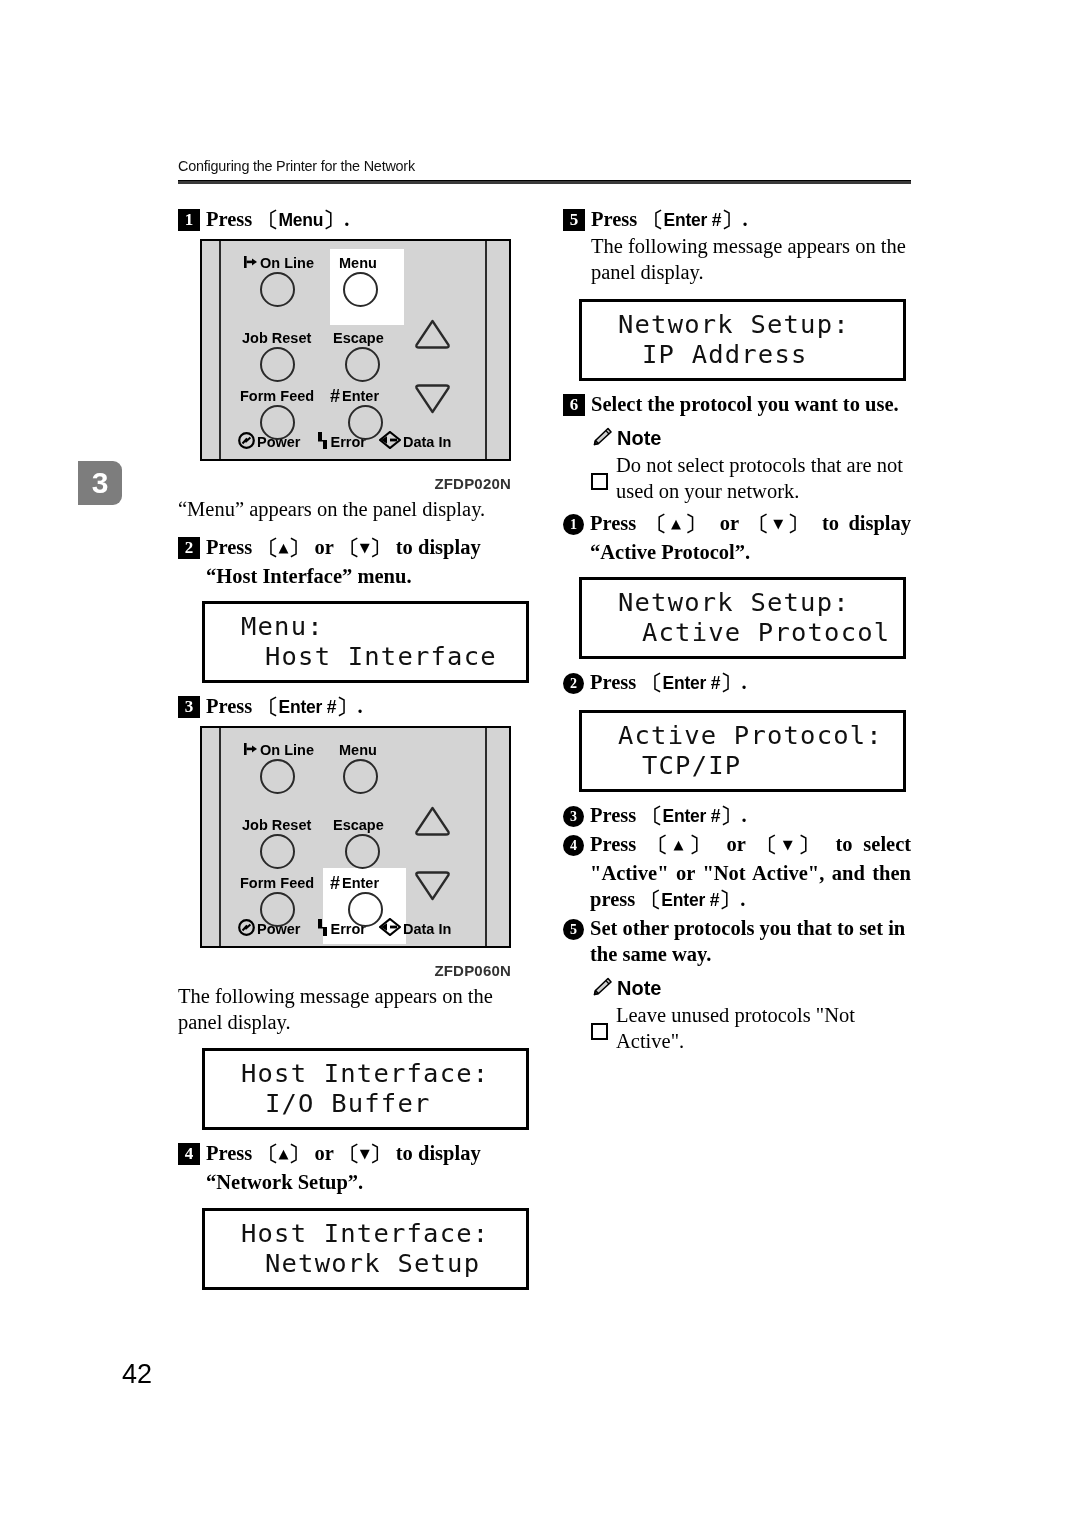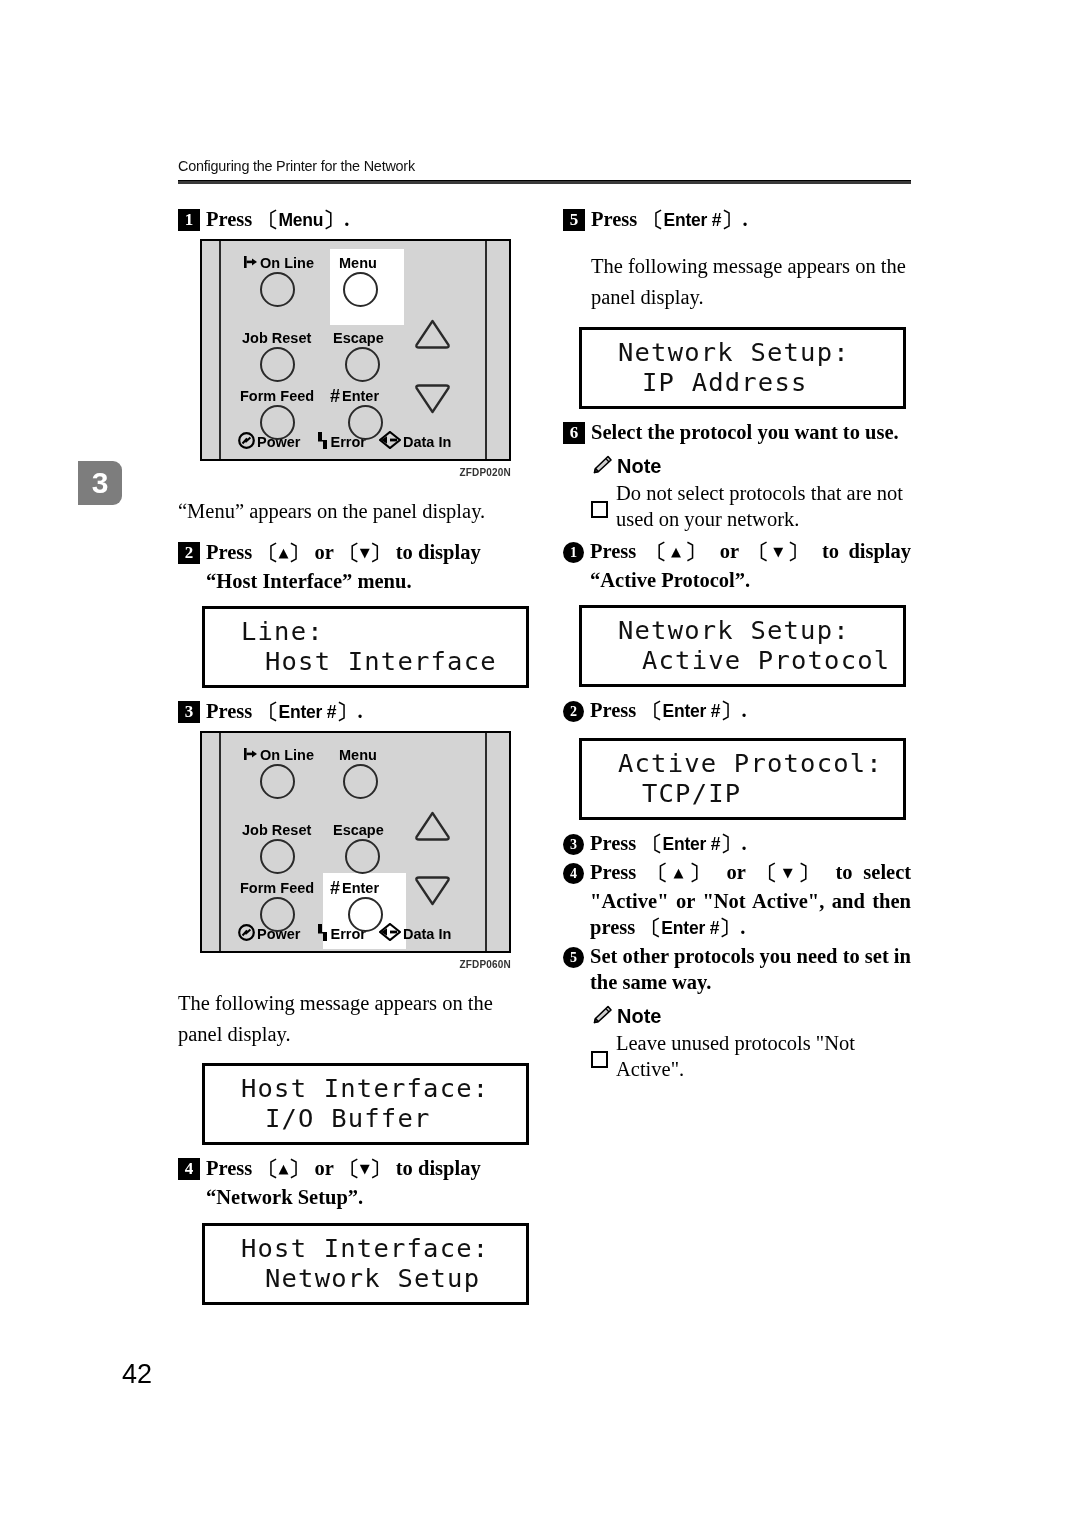--- a/index.html
+++ b/index.html
@@ -40,21 +40,21 @@
   .step-row{display:flex;align-items:flex-start;}
   .num-box{flex:0 0 auto;width:22px;height:22px;background:#000;color:#fff;
            font-family:"Liberation Serif",serif;font-weight:bold;font-size:17px;
            line-height:22px;text-align:center;margin-right:6px;margin-top:3px;}
   .num-circle{flex:0 0 auto;width:21px;height:21px;background:#000;color:#fff;
               border-radius:50%;font-family:"Liberation Serif",serif;font-weight:bold;
               font-size:14px;line-height:21px;text-align:center;
               margin-right:6px;margin-top:4px;}
   .step-title{font-weight:bold;font-size:20.5px;line-height:26px;}
   .step-title.justify{text-align:justify;}
-  .body-text{font-size:20.5px;line-height:31px;margin-top:18px;}
+  .body-text{font-size:20.5px;line-height:26px;margin-top:0;}
   .indent-1{margin-left:28px;}
   .indent-2{margin-left:28px;}
 
   
   .kc{font-family:"Liberation Sans",sans-serif;font-weight:bold;font-size:17.5px;
       letter-spacing:-.2px;}
   .brk{font-family:"Liberation Sans",sans-serif;font-weight:bold;font-size:21px;
        position:relative;top:1px;}
   .arrowglyph{font-family:"DejaVu Sans",sans-serif;font-size:13px;position:relative;top:-2px;}
 
@@ -87,22 +87,22 @@
   .btn-group{position:absolute;}
   .btn-label{font-family:"Liberation Sans",sans-serif;font-weight:bold;font-size:14.5px;
              white-space:nowrap;color:#000;display:flex;align-items:center;gap:2px;}
   .btn-circle{width:31px;height:31px;border:2.1px solid #2a2a2a;border-radius:50%;
               background:transparent;margin-top:1px;}
   .btn-highlight{position:absolute;background:#fff;z-index:0;}
   .tri-up{position:absolute;}
   .status-row{position:absolute;display:flex;align-items:center;gap:0px;}
   .status-item{display:flex;align-items:center;font-family:"Liberation Sans",sans-serif;
                font-weight:bold;font-size:14.5px;white-space:nowrap;}
-  .fig-caption{font-family:"Liberation Sans",sans-serif;font-size:10px;font-weight:bold;
-               color:#333;text-align:right;width:311px;margin-top:6px;letter-spacing:.2px;}
+  .fig-caption{font-family:"Liberation Sans",sans-serif;font-size:15px;font-weight:bold;
+               color:#333;text-align:right;width:311px;margin-top:14px;letter-spacing:.2px;}
   .onlinearrow{display:inline-block;margin-right:1px;}
 </style>
 </head>
 <body>
 
 <div id="page">
 
   <div class="header">
     <div class="header-text">Configuring the Printer for the Network</div>
   </div>
@@ -236,21 +236,21 @@
           <span>Press</span>
           <span class="brk">〔</span><span class="arrowglyph">▲</span><span class="brk">〕</span>
           <span>or</span>
           <span class="brk">〔</span><span class="arrowglyph">▼</span><span class="brk">〕</span>
           <span>to display “Host Interface” menu.</span>
         </div>
       </div>
     </div>
 
     <div class="lcd" style="margin-left:24px;margin-top:12px;">
-      <div class="lcd-line">Line:</div>
+      <div class="lcd-line">Menu:</div>
       <div class="lcd-line l2">Host Interface</div>
     </div>
 
     <div class="step">
       <div class="step-row">
         <div class="num-box">3</div>
         <div class="step-title">
           <span>Press</span>
           <span class="brk">〔</span><span class="kc">Enter #</span><span class="brk">〕</span><span>.</span>
         </div>
@@ -480,21 +480,21 @@
           <span class="brk">〔</span><span class="arrowglyph">▼</span><span class="brk">〕</span>
           <span>to select "Active" or "Not Active", and then press</span>
           <span class="brk">〔</span><span class="kc">Enter #</span><span class="brk">〕</span><span>.</span>
         </div>
       </div>
     </div>
 
     <div class="step">
       <div class="step-row">
         <div class="num-circle">5</div>
-        <div class="step-title" style="flex:1 1 auto;">Set other protocols you need to set in the same way.</div>
+        <div class="step-title" style="flex:1 1 auto;">Set other protocols you that to set in the same way.</div>
       </div>
     </div>
 
     <div class="indent-1">
       <div class="note-head">
         <span>
           <svg width="21" height="19" viewBox="0 0 21 19">
             <polygon points="17,1.5 20,5 7.5,16.5 3.5,17.5 4.5,13.5" fill="#cfcfcf" stroke="#000" stroke-width="1.6" stroke-linejoin="round"></polygon>
             <polygon points="4.5,13.5 3.5,17.5 7.5,16.5" fill="#555" stroke="#000" stroke-width="1.4" stroke-linejoin="round"></polygon>
             <line x1="15" y1="3.6" x2="18" y2="7" stroke="#000" stroke-width="1.4"></line>

